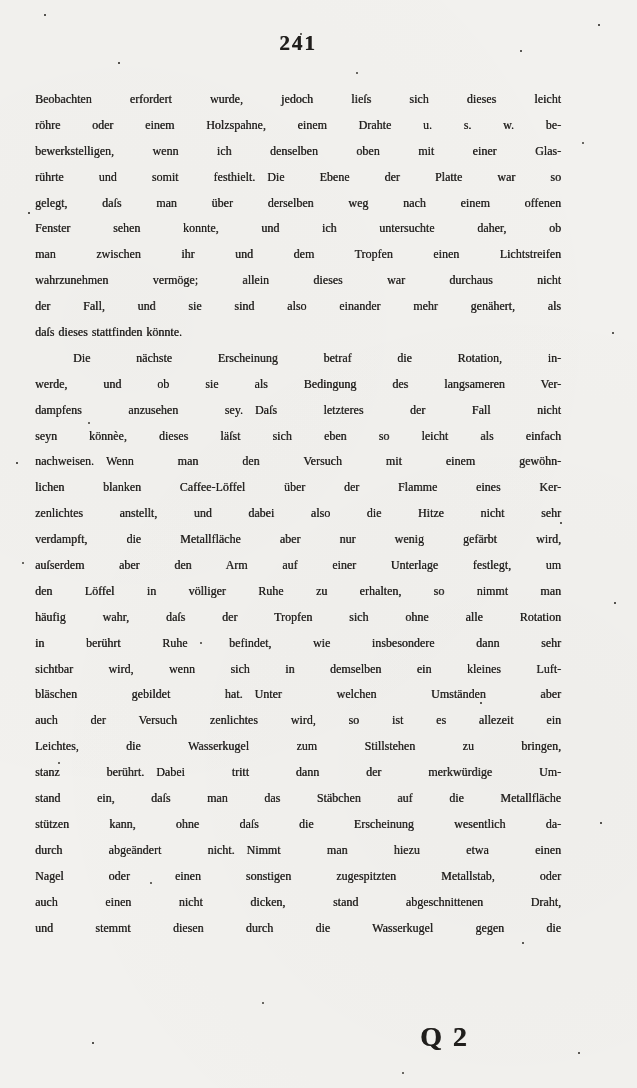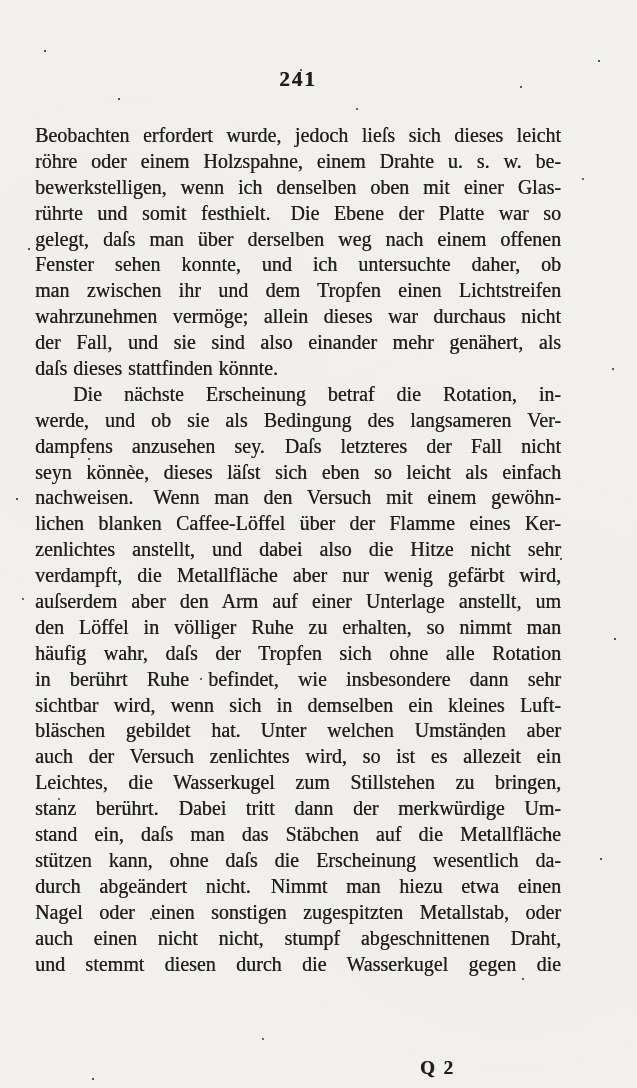--- a/index.html
+++ b/index.html
@@ -15,57 +15,56 @@
     font-family: "Liberation Serif", "DejaVu Serif", serif;
     color: #201e1c;
   }
   .scan-page {
     position: absolute;
     inset: 0;
     background:
       radial-gradient(circle at 20% 30%, rgba(0,0,0,0.012), transparent 60%),
       radial-gradient(circle at 80% 70%, rgba(0,0,0,0.015), transparent 55%),
       #f2f1ee;
-    margin-top: 36px;
   }
   .pagenum {
     position: absolute;
     top: 31px;
     left: 35px;
     width: 526px;
     text-align: center;
     font-size: 21px;
     font-weight: bold;
     letter-spacing: 2px;
     text-shadow: 0.4px 0.2px 0 rgba(32,30,28,0.8);
   }
   .text-block {
     position: absolute;
     top: 87px;
     left: 35px;
     width: 526px;
   }
   .line {
-    font-size: 20px;
+    font-size: 12px;
     line-height: 25.9px;
     height: 25.9px;
     text-align: justify;
     text-align-last: justify;
     text-justify: inter-word;
     word-spacing: 1px;
     white-space: normal;
     text-shadow: 0.4px 0.2px 0 rgba(32,30,28,0.75);
   }
   .line.indent { text-indent: 38px; }
   .line.para-end { text-align-last: left; }
   .signature {
     position: absolute;
     top: 1021px;
     left: 420px;
-    font-size: 19px;
+    font-size: 28px;
     font-weight: bold;
     letter-spacing: 2px;
     text-shadow: 0.4px 0.2px 0 rgba(32,30,28,0.8);
   }
   
   .specks {
     position: absolute;
     top: 0; left: 0;
     width: 2px; height: 2px;
     background: transparent;
@@ -117,31 +116,31 @@
       <div class="line">der Fall, und sie sind also einander mehr genähert, als</div>
       <div class="line para-end">daſs dieses stattfinden könnte.</div>
       <div class="line indent">Die nächste Erscheinung betraf die Rotation, in-</div>
       <div class="line">werde, und ob sie als Bedingung des langsameren Ver-</div>
       <div class="line">dampfens anzusehen sey. Daſs letzteres der Fall nicht</div>
       <div class="line">seyn könnèe, dieses läſst sich eben so leicht als einfach</div>
       <div class="line">nachweisen. Wenn man den Versuch mit einem gewöhn-</div>
       <div class="line">lichen blanken Caffee-Löffel über der Flamme eines Ker-</div>
       <div class="line">zenlichtes anstellt, und dabei also die Hitze nicht sehr</div>
       <div class="line">verdampft, die Metallfläche aber nur wenig gefärbt wird,</div>
-      <div class="line">auſserdem aber den Arm auf einer Unterlage anstellt, um</div>
+      <div class="line">auſserdem aber den Arm auf einer Unterlage festlegt, um</div>
       <div class="line">den Löffel in völliger Ruhe zu erhalten, so nimmt man</div>
       <div class="line">häufig wahr, daſs der Tropfen sich ohne alle Rotation</div>
       <div class="line">in berührt Ruhe befindet, wie insbesondere dann sehr</div>
       <div class="line">sichtbar wird, wenn sich in demselben ein kleines Luft-</div>
       <div class="line">bläschen gebildet hat. Unter welchen Umständen aber</div>
       <div class="line">auch der Versuch zenlichtes wird, so ist es allezeit ein</div>
       <div class="line">Leichtes, die Wasserkugel zum Stillstehen zu bringen,</div>
       <div class="line">stanz berührt. Dabei tritt dann der merkwürdige Um-</div>
       <div class="line">stand ein, daſs man das Stäbchen auf die Metallfläche</div>
       <div class="line">stützen kann, ohne daſs die Erscheinung wesentlich da-</div>
       <div class="line">durch abgeändert nicht. Nimmt man hiezu etwa einen</div>
       <div class="line">Nagel oder einen sonstigen zugespitzten Metallstab, oder</div>
-      <div class="line">auch einen nicht nicht, stumpf abgeschnittenen Draht,</div>
+      <div class="line">auch einen nicht dicken, stand abgeschnittenen Draht,</div>
       <div class="line">und stemmt diesen durch die Wasserkugel gegen die</div>
     </div>
 
   <div class="signature">Q 2</div>
 </div>
 
 </body></html>

